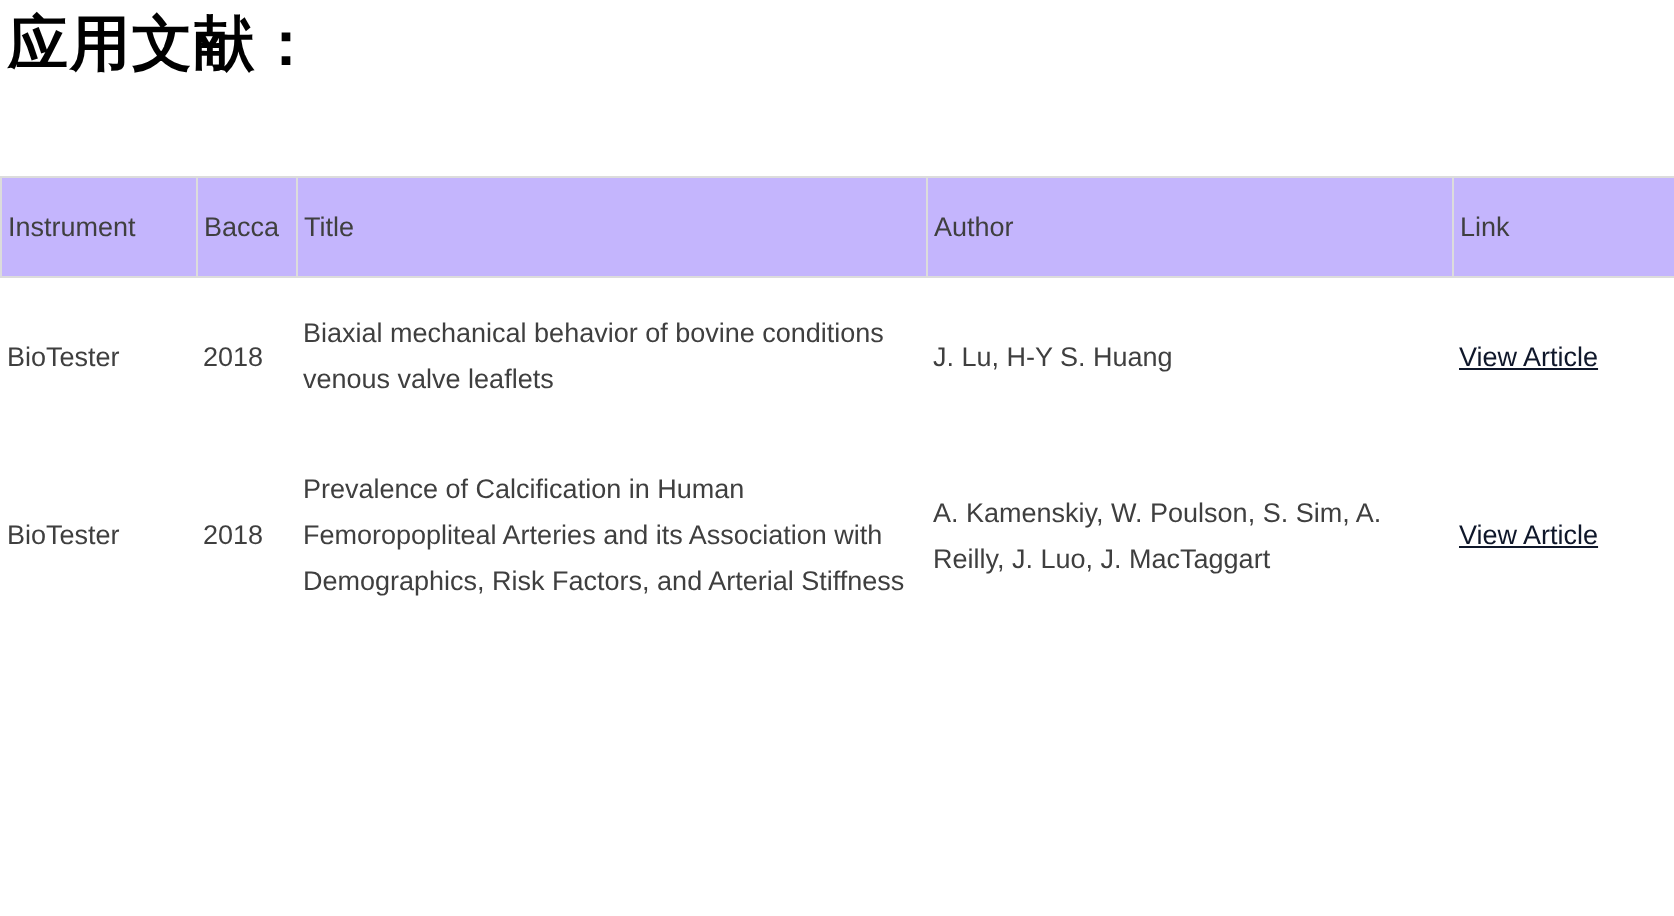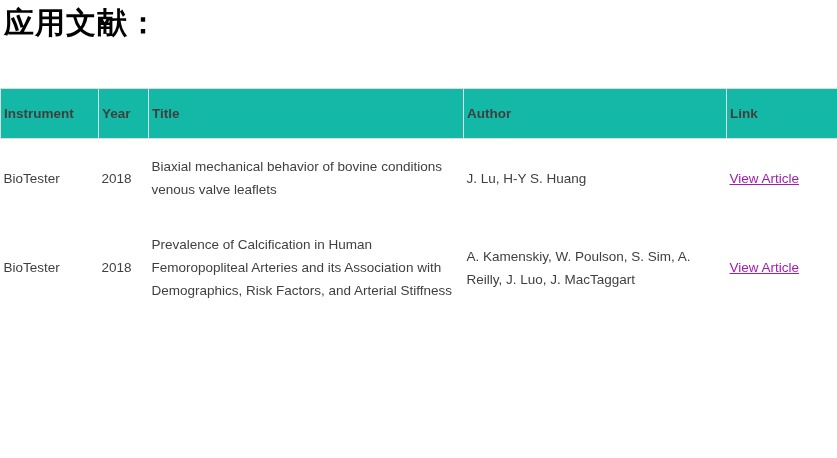--- a/index.html
+++ b/index.html
@@ -26,60 +26,60 @@
     table-layout: fixed;
     margin-top: 48px;
   }
   table.lit-table col.c-instrument { width: 98px; }
   table.lit-table col.c-year       { width: 50px; }
   table.lit-table col.c-title      { width: 315px; }
   table.lit-table col.c-author     { width: 263px; }
   table.lit-table col.c-link       { width: 111px; }
   table.lit-table th {
     border: 1px solid #dcdcdc;
-    font-weight: 700;
+    font-weight: 400;
     text-align: left;
     padding: 17px 2px 17px 3px;
     font-size: 13.5px;
     color: #3f3f3f;
-    background: #14b8a6;
+    background: #c4b5fd;
   }
   table.lit-table td {
     padding: 16px 6px 16px 3px;
     font-size: 13.5px;
     line-height: 23px;
     color: #3f3f3f;
     vertical-align: middle;
     background: #ffffff;
   }
   table.lit-table td:last-child {
     border-right: 1px solid #ededed;
   }
   a.article-link {
-    color: #a21caf;
+    color: #0f172a;
     cursor: pointer;
   }
 </style>
 </head>
 <body>
 
 <h1 class="page-heading">应用文献：</h1>
 
 <table class="lit-table">
   <colgroup>
     <col class="c-instrument">
     <col class="c-year">
     <col class="c-title">
     <col class="c-author">
     <col class="c-link">
   </colgroup>
   <thead>
     <tr>
       <th>Instrument</th>
-      <th>Year</th>
+      <th>Bacca</th>
       <th>Title</th>
       <th>Author</th>
       <th>Link</th>
     </tr>
   </thead>
   <tbody>
     <tr>
       <td>BioTester</td>
       <td>2018</td>
       <td>Biaxial mechanical behavior of bovine conditions venous valve leaflets</td>

